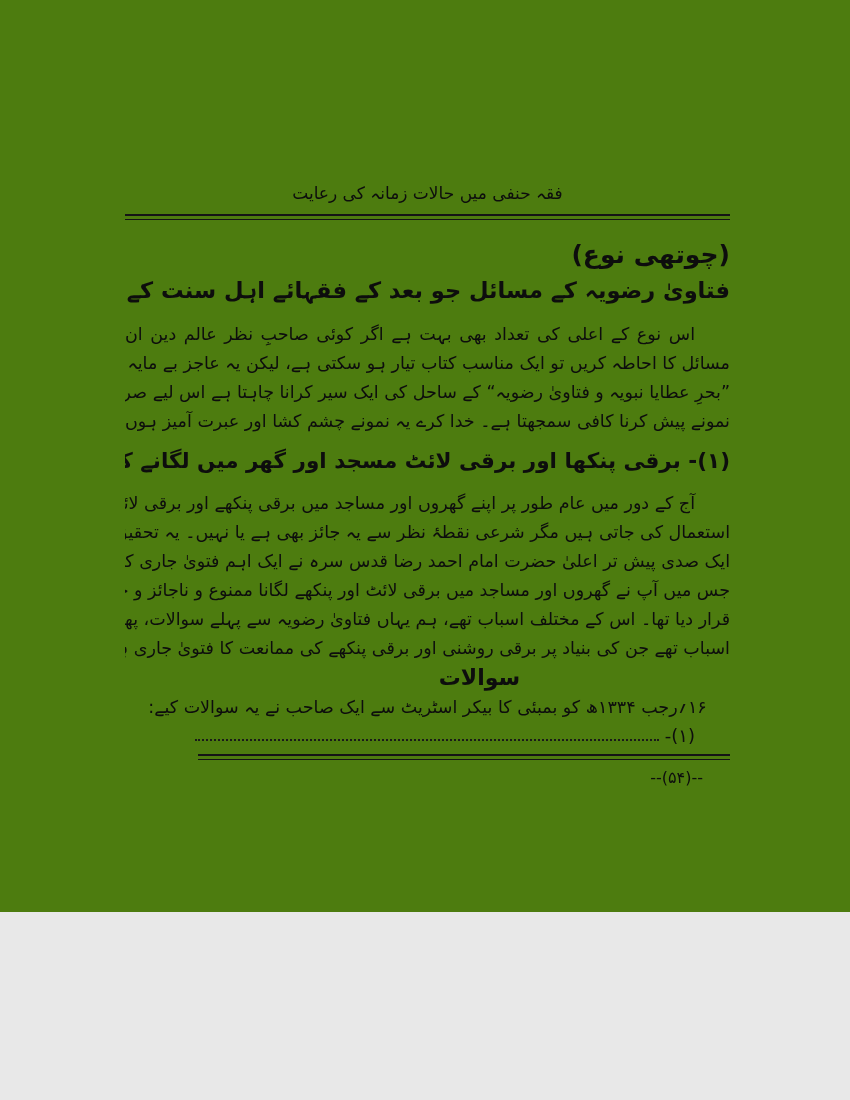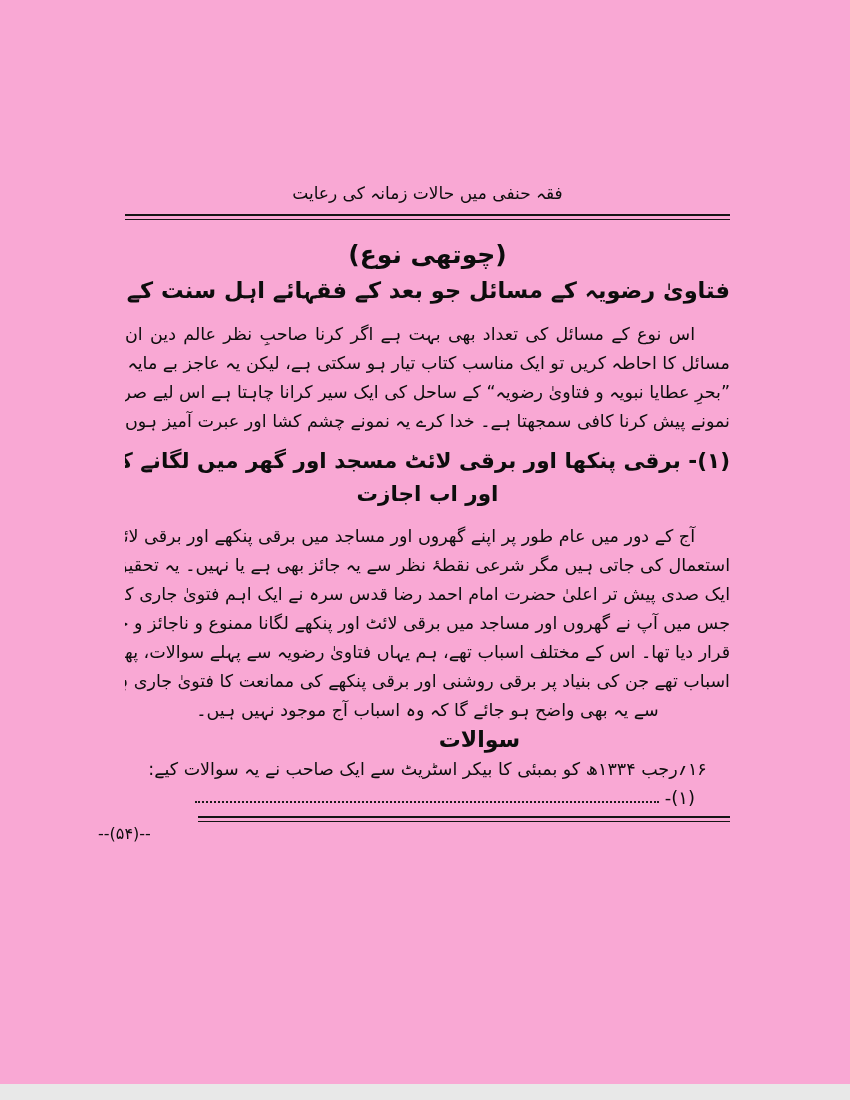--- a/index.html
+++ b/index.html
@@ -3,23 +3,23 @@
 <meta charset="utf-8">
 <style>
   html, body {
     margin: 0;
     padding: 0;
     background: #e8e8e8;
   }
   .page {
     position: relative;
     width: 850px;
-    height: 1084px;
+    height: 912px;
     margin: 0 auto;
-    background: #f9a8d4;
+    background: #4d7c0f;
     overflow: hidden;
     font-family: "DejaVu Sans", sans-serif;
     color: #0d0d0d;
   }
   .content {
     position: absolute;
     top: 180px;
     left: 125px;
     width: 605px;
     direction: rtl;
@@ -32,21 +32,20 @@
     white-space: nowrap;
     overflow: hidden;
   }
   .double-rule {
     height: 3px;
     border-top: 2.5px solid #151515;
     border-bottom: 1.5px solid #151515;
     margin-top: 8px;
   }
   .kicker {
-    text-align: center;
     font-weight: bold;
     font-size: 25px;
     line-height: 34px;
     margin-top: 18px;
     white-space: nowrap;
     overflow: hidden;
   }
   .big-title {
     text-align: center;
     font-weight: bold;
@@ -123,23 +122,24 @@
     margin-top: 6px;
     margin-left: 0;
     margin-right: 73px; 
   }
   
   .footer-rule { margin-right: 0; margin-left: 0; width: 535px; margin-right: auto; margin-left: 0; align-self: flex-start; }
   .footer-rule-wrap { direction: ltr; padding-left: 73px; margin-top: 6px; }
   .footer-rule-wrap .footer-rule { margin: 0; width: auto; }
   .page-num {
     direction: ltr;
-    text-align: left;
+    text-align: right;
     font-size: 16px;
     line-height: 24px;
+    margin-top: 6px;
     position: relative;
     left: -27px;
     letter-spacing: 1px;
     white-space: nowrap;
   }
 </style>
 </head>
 <body>
 
 <div class="page">
@@ -147,39 +147,37 @@
 
     <div class="running-head">فقہ حنفی میں حالات زمانہ کی رعایت</div>
 
     <div class="double-rule"></div>
 
     <div class="kicker">(چوتھی نوع)</div>
 
     <div class="big-title">فتاویٰ رضویہ کے مسائل جو بعد کے فقہائے اہل سنت کے نئے</div>
 
     <div class="para">
-      <div class="line first">اس نوع کے مسائل کی تعداد بھی بہت ہے اگر کرنا صاحبِ نظر عالم دین ان</div>
+      <div class="line first">اس نوع کے اعلی کی تعداد بھی بہت ہے اگر کوئی صاحبِ نظر عالم دین ان</div>
       <div class="line">مسائل کا احاطہ کریں تو ایک مناسب کتاب تیار ہو سکتی ہے، لیکن یہ عاجز بے مایہ صرف</div>
       <div class="line">”بحرِ عطایا نبویہ و فتاویٰ رضویہ“ کے ساحل کی ایک سیر کرانا چاہتا ہے اس لیے صرف چند</div>
       <div class="line last">نمونے پیش کرنا کافی سمجھتا ہے۔ خدا کرے یہ نمونے چشم کشا اور عبرت آمیز ہوں۔</div>
     </div>
 
     <div class="sub-block">
       <div class="sub-title">(۱)- برقی پنکھا اور برقی لائٹ مسجد اور گھر میں لگانے کی ممانعت</div>
-      <div class="sub-title">اور اب اجازت</div>
     </div>
 
     <div class="para">
       <div class="line first">آج کے دور میں عام طور پر اپنے گھروں اور مساجد میں برقی پنکھے اور برقی لائٹیں</div>
       <div class="line">استعمال کی جاتی ہیں مگر شرعی نقطۂ نظر سے یہ جائز بھی ہے یا نہیں۔ یہ تحقیق طلب ہے۔</div>
       <div class="line">ایک صدی پیش تر اعلیٰ حضرت امام احمد رضا قدس سرہ نے ایک اہم فتویٰ جاری کیا تھا</div>
       <div class="line">جس میں آپ نے گھروں اور مساجد میں برقی لائٹ اور پنکھے لگانا ممنوع و ناجائز و حرام</div>
       <div class="line">قرار دیا تھا۔ اس کے مختلف اسباب تھے، ہم یہاں فتاویٰ رضویہ سے پہلے سوالات، پھر</div>
       <div class="line">اسباب تھے جن کی بنیاد پر برقی روشنی اور برقی پنکھے کی ممانعت کا فتویٰ جاری ہوا پھر وہیں</div>
-      <div class="line last">سے یہ بھی واضح ہو جائے گا کہ وہ اسباب آج موجود نہیں ہیں۔</div>
     </div>
 
     <div class="q-head">سوالات</div>
 
     <div class="q-intro">۱۶؍رجب ۱۳۳۴ھ کو بمبئی کا بیکر اسٹریٹ سے ایک صاحب نے یہ سوالات کیے:</div>
 
     <div class="q-item">
       <span class="q-num">(۱)-</span>
       <span class="dots"></span>
     </div>

